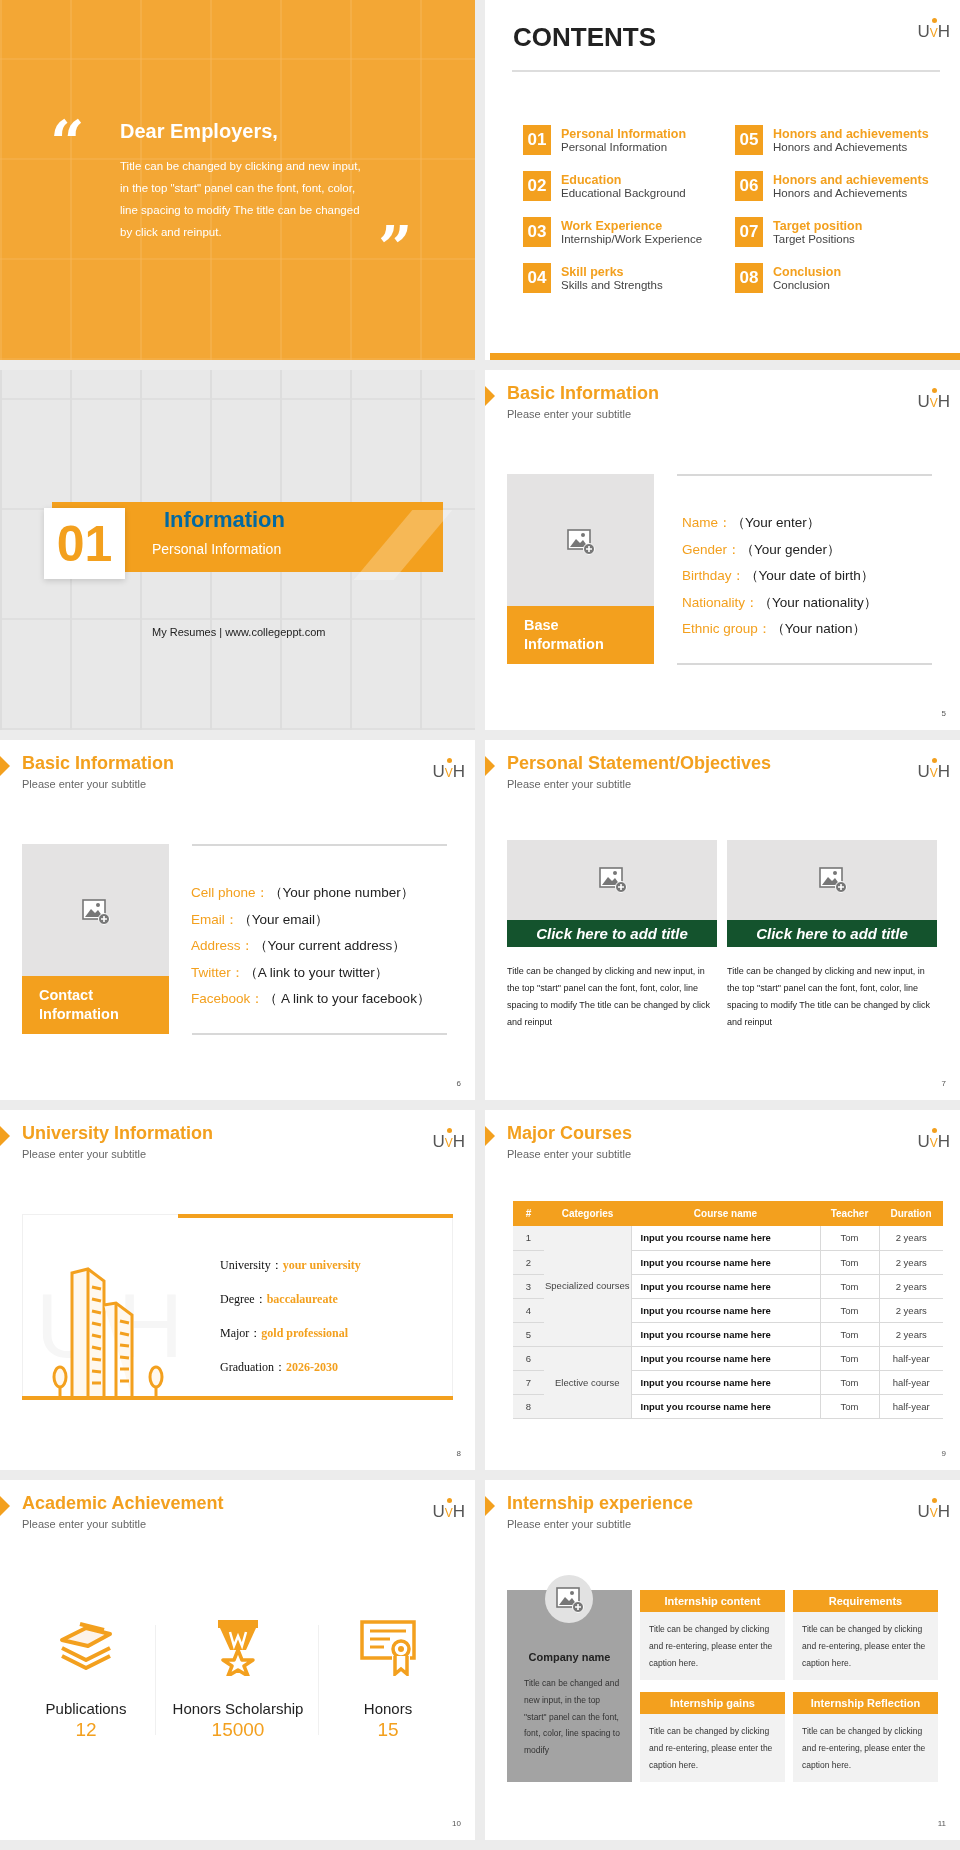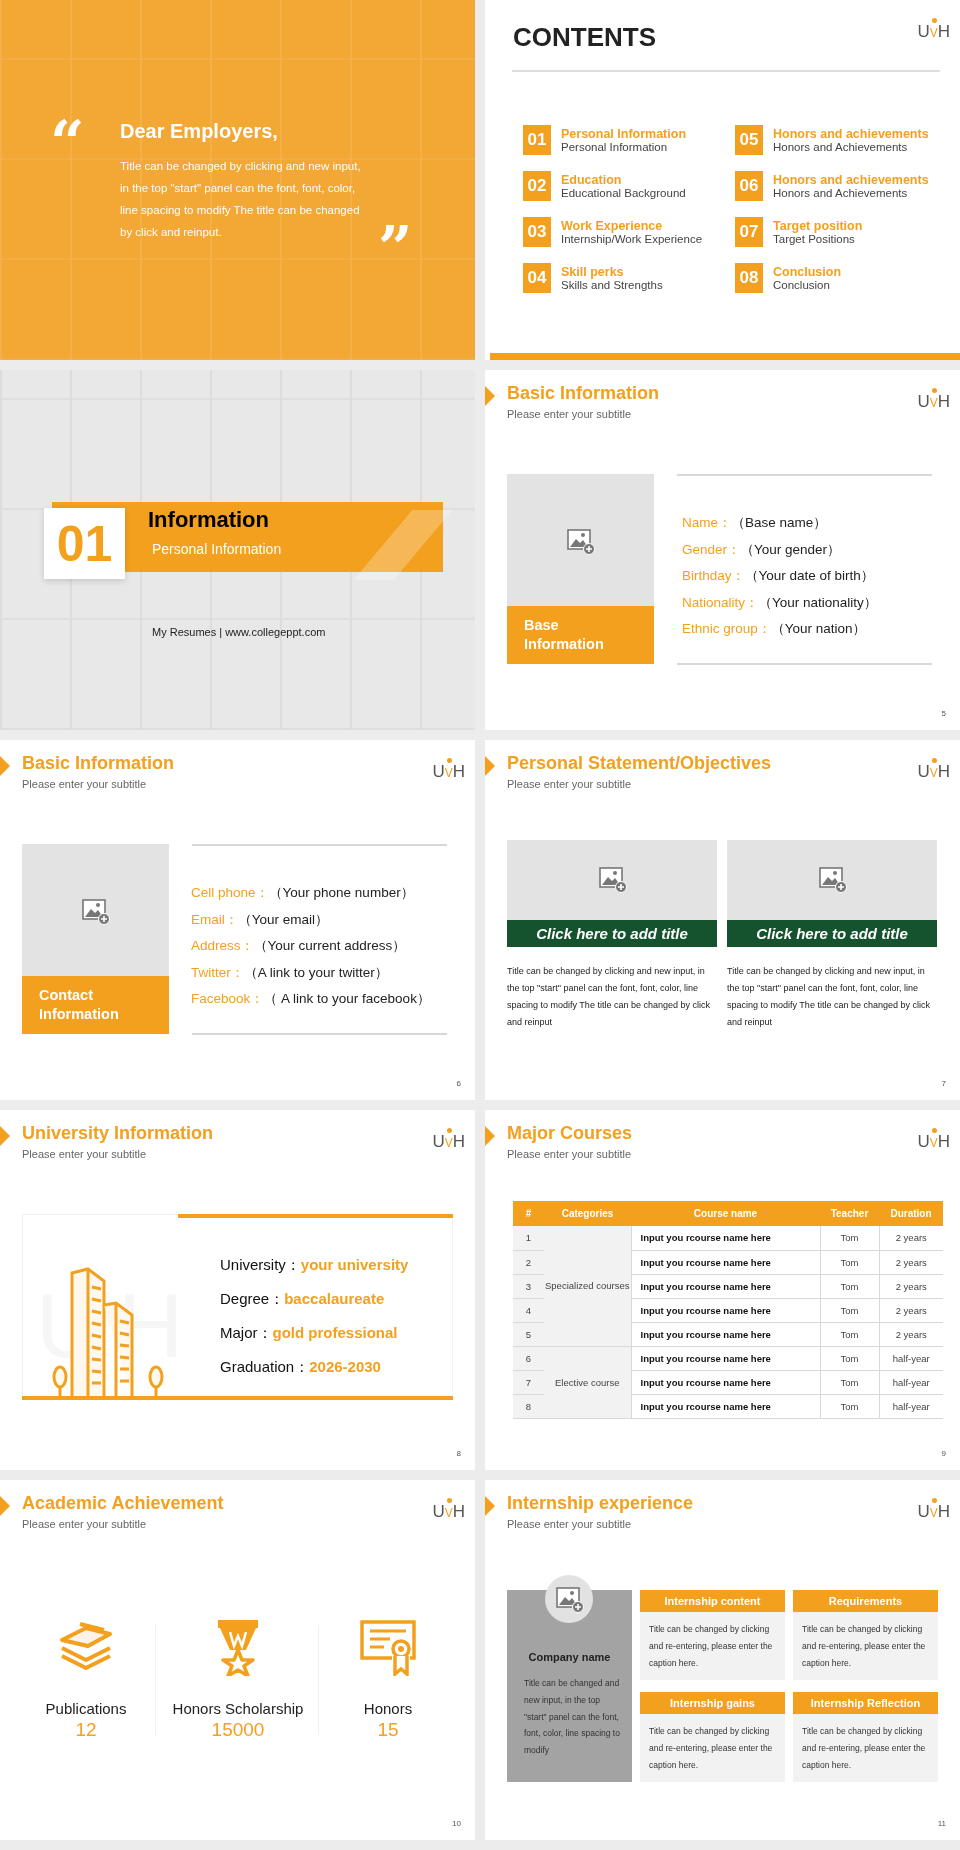--- a/index.html
+++ b/index.html
@@ -41,21 +41,21 @@
 
   
   .s3 { background: #e8e8e8; }
   .s3 .bg-lines { position: absolute; inset: 0; opacity: .5;
     background-image: repeating-linear-gradient(90deg, #d4d4d4 0 2px, transparent 2px 70px),
                       repeating-linear-gradient(0deg, #d8d8d8 0 2px, transparent 2px 110px); }
   .s3 .band { position: absolute; left: 52px; top: 132px; width: 391px; height: 70px; background: #f3a01e; }
   .s3 .band .slash1 { position: absolute; right: 20px; top: 8px; width: 40px; height: 70px; background: rgba(255,255,255,.25); transform: skewX(-40deg); }
   .s3 .numbox { position: absolute; left: 44px; top: 138px; width: 81px; height: 71px; background: #fff; box-shadow: 0 2px 6px rgba(0,0,0,.15);
     font-size: 50px; font-weight: bold; color: #f3a01e; display: flex; align-items: center; justify-content: center; }
-  .s3 .h1 { position: absolute; left: 148px; top: 137px; font-size: 22px; font-weight: bold; color: #000000; text-align: right; }
+  .s3 .h1 { position: absolute; left: 164px; top: 137px; font-size: 22px; font-weight: bold; color: #0369a1; text-align: right; }
   .s3 .h2 { position: absolute; left: 152px; top: 171px; font-size: 14px; color: #fff; }
   .s3 .meta { position: absolute; left: 152px; top: 212px; font-size: 11px; color: #222; margin-top: 44px; }
 
   
   .photo { position: absolute; left: 22px; top: 104px; width: 147px; height: 190px; background: #e4e3e3; }
   .photo .img-ic { position: absolute; left: 60px; top: 55px; }
   .photo .lbl { position: absolute; left: 0; bottom: 0; width: 100%; height: 58px; background: #f3a01e; color: #fff; font-weight: bold; font-size: 14.5px; line-height: 19px; padding: 10px 17px; }
   .rule-t { position: absolute; left: 192px; right: 28px; top: 104px; height: 2px; background: #d8d8d8; }
   .rule-b { position: absolute; left: 192px; right: 28px; top: 293px; height: 2px; background: #d8d8d8; }
   .fields { position: absolute; left: 197px; top: 140px; font-size: 13.5px; line-height: 26.5px; white-space: nowrap; }
@@ -67,21 +67,21 @@
   .card7 .ph .img-ic { position: absolute; left: 92px; top: 27px; }
   .card7 .bar { height: 27px; background: #14532d; color: #fff; font-weight: bold; font-size: 15px; text-align: center; line-height: 27px; font-style: italic; }
   .card7 .txt { margin-top: 16px; font-size: 9px; line-height: 17px; color: #222; }
 
   
   .uni-box { position: absolute; left: 22px; top: 104px; width: 431px; height: 186px; border: 1px solid #f0f0f0; background: #fff; }
   .uni-top { position: absolute; left: 178px; right: 22px; top: 104px; height: 4px; background: #f3a01e; }
   .uni-bot { position: absolute; left: 22px; right: 22px; top: 286px; height: 4px; background: #f3a01e; }
   .uni-wm { position: absolute; left: 36px; top: 165px; font-size: 90px; color: #f6f6f6; font-weight: normal; letter-spacing: -4px; }
   .uni-bld { position: absolute; left: 52px; top: 155px; }
-  .uni-fields { position: absolute; left: 220px; top: 138px; font-size: 15px; line-height: 34px; white-space: nowrap; }
+  .uni-fields { position: absolute; left: 220px; top: 138px; font-size: 12px; line-height: 34px; white-space: nowrap; font-family: Liberation Serif, serif; }
   .uni-fields .k { color: #111; } .uni-fields .v { color: #f3a01e; font-weight: bold; }
 
   
   .tbl { position: absolute; left: 28px; top: 91px; width: 430px; border-collapse: collapse; font-size: 9.5px; }
   .tbl th { background: #f3a01e; color: #fff; font-weight: bold; height: 25px; font-size: 10px; }
   .tbl td { height: 24px; border-bottom: 1px solid #d9d9d9; text-align: center; color: #444; }
   .tbl td.n { background: #f2f2f2; width: 31px; }
   .tbl td.cat { background: #f2f2f2; width: 87px; border-right: 1px solid #d9d9d9; }
   .tbl td.cn { text-align: left; padding-left: 9px; font-weight: bold; color: #111; border-right: 1px solid #d9d9d9; width: 189px; }
   .tbl td.tc { border-right: 1px solid #d9d9d9; width: 59px; }
@@ -208,21 +208,21 @@
   <div class="hdr-sub">Please enter your subtitle</div>
   <div class="logo">U<span class="v">V</span>H</div>
   <div class="photo">
     <svg class="img-ic" width="28" height="26">
         <use href="#imgadd"></use>
       </svg>
     <div class="lbl">Base Information</div>
   </div>
   <div class="rule-t"></div>
   <div class="fields">
-    <div><span class="k">Name：</span><span class="v">（Base name）</span></div>
+    <div><span class="k">Name：</span><span class="v">（Your enter）</span></div>
     <div><span class="k">Gender：</span><span class="v">（Your gender）</span></div>
     <div><span class="k">Birthday：</span><span class="v">（Your date of birth）</span></div>
     <div><span class="k">Nationality：</span><span class="v">（Your nationality）</span></div>
     <div><span class="k">Ethnic group：</span><span class="v">（Your nation）</span></div>
   </div>
   <div class="rule-b"></div>
   <div class="pageno">5</div>
 </section>
 
 <section class="slide col-l r3">

